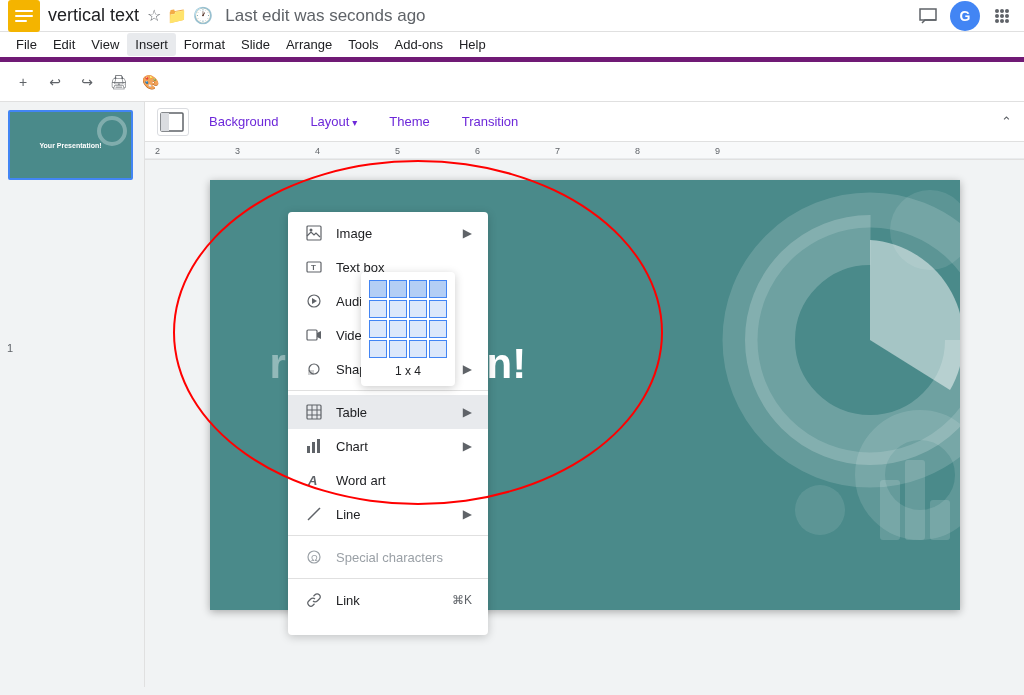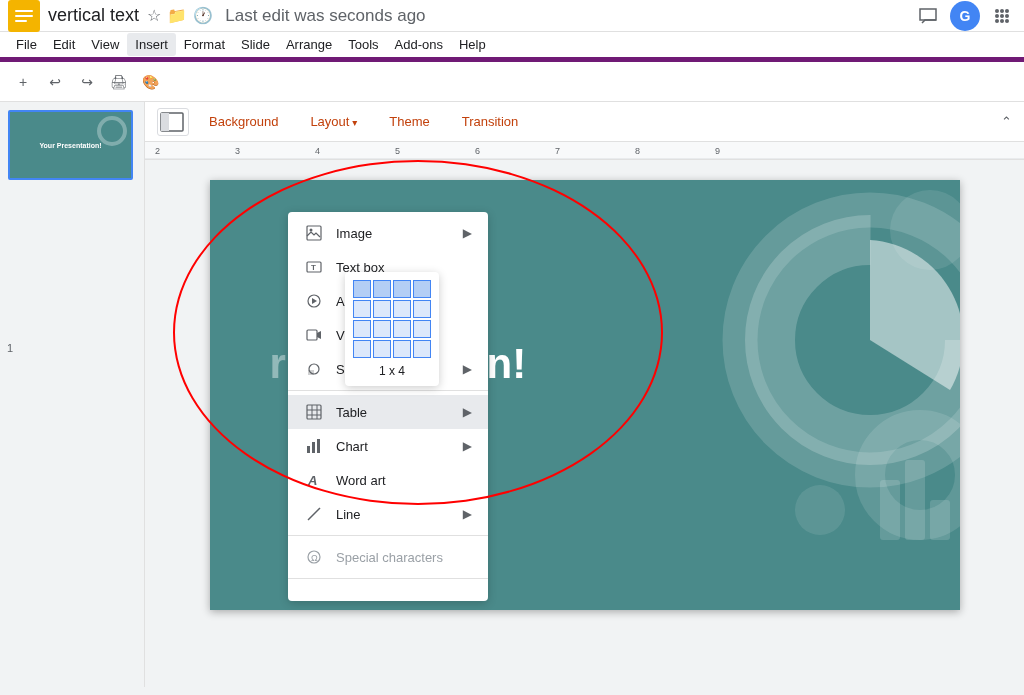--- a/index.html
+++ b/index.html
@@ -54,21 +54,21 @@
     .canvas-area { flex: 1; position: relative; background: #f1f3f4; overflow: hidden; }
 
     
     .slide-toolbar {
       display: flex; align-items: center; height: 40px; background: #fff;
       border-bottom: 1px solid #e0e0e0; padding: 0 12px; gap: 8px;
       position: relative;
     }
     .slide-toolbar-btn {
       padding: 4px 12px; border: none; background: none; cursor: pointer;
-      font-size: 13px; color: #c2410c; border-radius: 3px;
+      font-size: 13px; color: #6d28d9; border-radius: 3px;
     }
     .slide-toolbar-btn.with-arrow::after { content: ' ▾'; font-size: 10px; }
     .collapse-btn { margin-left: auto; cursor: pointer; color: #5f6368; }
 
     
     .ruler { height: 18px; background: #f8f9fa; border-bottom: 1px solid #e0e0e0; position: relative; overflow: hidden; }
 
     
     .slide-canvas {
       margin: 20px auto; width: 750px; height: 430px;
@@ -92,21 +92,21 @@
     }
     .menu-row.highlighted { background: #e8eaed; }
     .menu-row.disabled { color: #9aa0a6; cursor: default; }
     .menu-icon { width: 20px; height: 20px; margin-right: 12px; display: flex; align-items: center; justify-content: center; flex-shrink: 0; }
     .menu-label { flex: 1; font-size: 13px; }
     .menu-shortcut { color: #5f6368; font-size: 12px; margin-left: 8px; }
     .menu-arrow { color: #5f6368; font-size: 12px; }
 
     
     .submenu {
-      position: absolute; left: 200px; top: 170px; background: white;
+      position: absolute; left: 216px; top: 170px; background: white;
       border-radius: 4px; box-shadow: 0 2px 10px rgba(0,0,0,0.2);
       z-index: 101; padding: 8px;
     }
     .grid-container { display: flex; flex-direction: column; gap: 2px; }
     .grid-row { display: flex; gap: 2px; }
     .grid-cell {
       width: 18px; height: 18px; border: 1px solid #4285f4;
       background: #c2d7f5; cursor: pointer;
     }
     .grid-label { text-align: center; font-size: 12px; color: #202124; margin-top: 6px; }
@@ -373,20 +373,30 @@
               <circle cx="8" cy="8" r="6" fill="none" stroke="#9aa0a6" stroke-width="1.2"></circle>
               <text x="5" y="12" font-size="9" fill="#9aa0a6">Ω</text>
             </svg>
         </div>
         <span class="menu-label" style="color:#9aa0a6;">Special characters</span>
       </div>
 
 
       <div class="menu-divider"></div>
 
+      <div class="menu-row">
+        <div class="menu-icon">
+          <svg width="16" height="16" viewBox="0 0 16 16">
+              <path d="M7 9a3 3 0 0 0 4.243 0l2-2A3 3 0 0 0 9 2.757L7.5 4.257" fill="none" stroke="#5f6368" stroke-width="1.2"></path>
+              <path d="M9 7a3 3 0 0 0-4.243 0l-2 2A3 3 0 0 0 7 13.243L8.5 11.743" fill="none" stroke="#5f6368" stroke-width="1.2"></path>
+            </svg>
+        </div>
+        <span class="menu-label">Link</span>
+        <span class="menu-shortcut">⌘K</span>
+      </div>
 
       <div class="menu-row">
         
         
         
       </div>
 
     </div>
 
     <div class="submenu">

